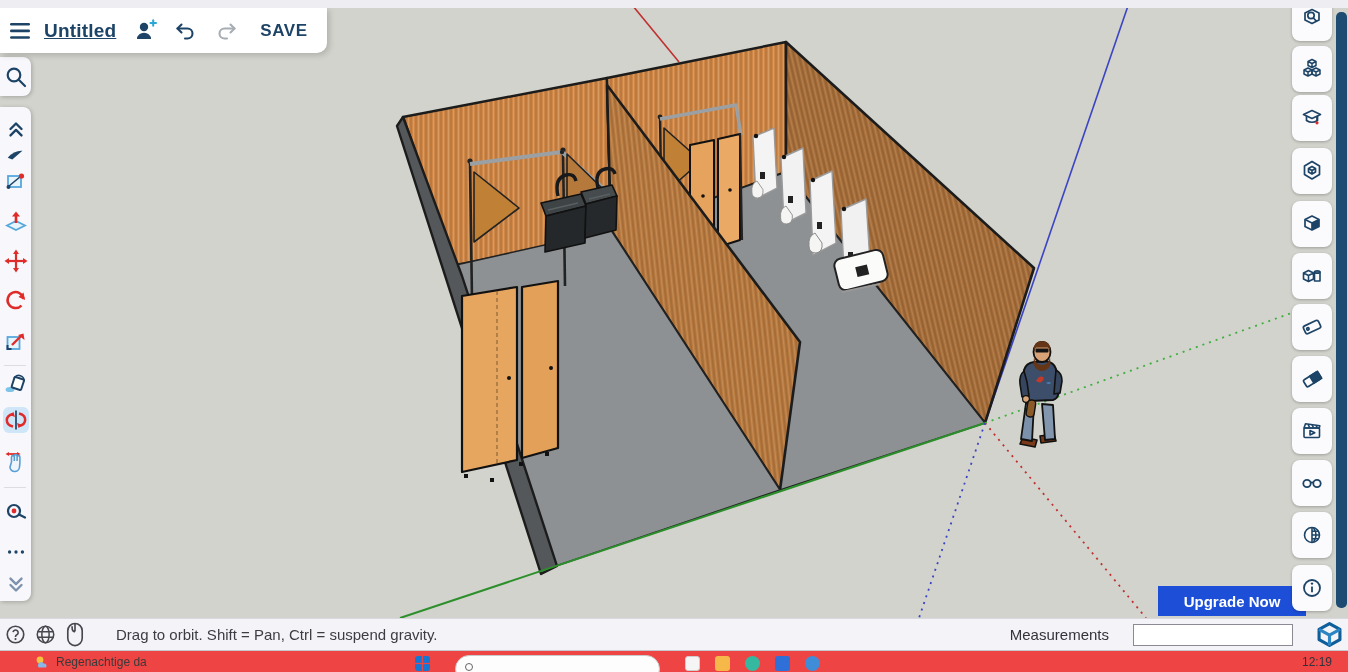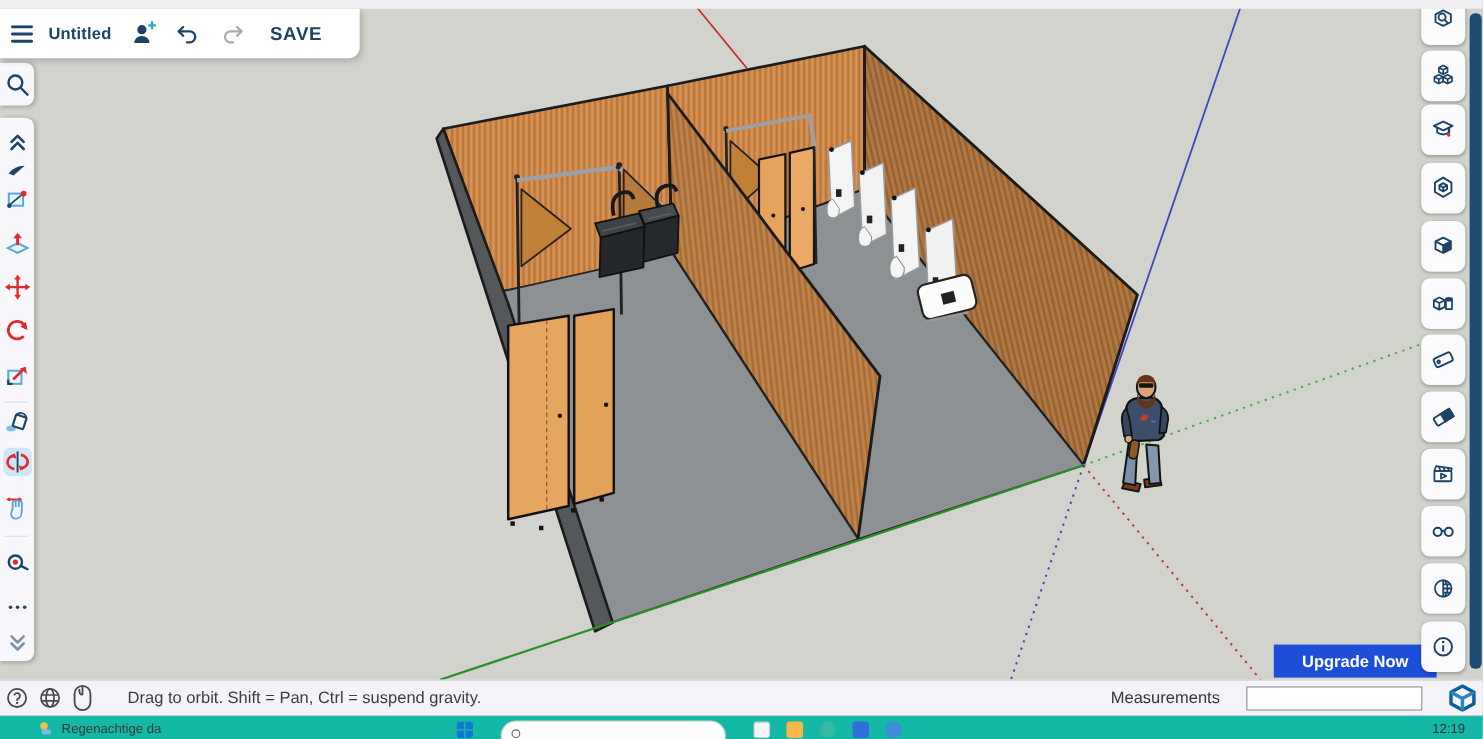--- a/index.html
+++ b/index.html
@@ -9,21 +9,21 @@
   #root { position:relative; width:1348px; height:672px; }
 
   
   #topstrip { left:0; top:0; width:1348px; height:8px; background:#eeedf2; z-index:8; }
 
   
   #topbar { left:0; top:8px; width:327px; height:45px; background:#ffffff;
     border-radius:0 0 10px 0; box-shadow:2px 2px 6px rgba(0,0,0,.18);
     display:flex; align-items:center; gap:0; z-index:6; }
   #topbar .tbtn { width:40px; height:45px; display:flex; align-items:center; justify-content:center; cursor:pointer; }
-  #title { font-size:15px; font-weight:bold; color:#1d4466; padding:0 10px 0 4px; letter-spacing:.2px; }
+  #title { font-size:19px; font-weight:bold; color:#1d4466; padding:0 10px 0 4px; letter-spacing:.2px;text-decoration:underline; }
   #savebtn { font-size:17px; font-weight:bold; color:#1d4466; letter-spacing:.6px; padding:0 14px; cursor:pointer; }
 
   
   #scene { left:0; top:0; width:1348px; height:618px; z-index:1; }
 
   
   .lcard { background:#f8f7fb; box-shadow:1px 1px 4px rgba(0,0,0,.22); z-index:5; }
   #searchcard { left:0; top:57px; width:31px; height:39px; border-radius:0 8px 8px 0;
     display:flex; align-items:center; justify-content:center; }
   #toolcard { left:0; top:107px; width:31px; height:494px; border-radius:0 8px 8px 0; }
@@ -52,21 +52,21 @@
   #statusbar { left:0; top:618px; width:1348px; height:32px; background:#f4f3f7;
     border-top:1px solid #d8d8de; display:flex; align-items:center; z-index:9; }
   .sico { width:30px; display:flex; align-items:center; justify-content:center; }
   #hint { font-size:15px; color:#3c3c44; margin-left:26px; white-space:nowrap; }
   #mwrap { margin-left:auto; display:flex; align-items:center; gap:24px; padding-right:6px; }
   #mlabel { font-size:15px; color:#33333a; }
   #minput { width:160px; height:22px; border:1px solid #8a8a94; background:#ffffff;
     font-size:13px; padding:0 4px; font-family:"Liberation Sans",sans-serif; }
 
   
-  #taskbar { left:0; top:650px; width:1348px; height:22px; background:#14b8a6;
+  #taskbar { left:0; top:650px; width:1348px; height:22px; background:#ef4444;
     border-top:1px solid #c5c9cf; overflow:hidden; z-index:9; }
   #weather { position:absolute; left:34px; top:3px; display:flex; gap:6px; align-items:center;
     font-size:12px; color:#3a3a3a; }
   #tsearch { position:absolute; left:455px; top:4px; width:205px; height:28px;
     border-radius:14px; background:#fdfdfd; border:1px solid #c9c9c9; }
   #tsearch .dot { position:absolute; left:9px; top:7px; width:8px; height:8px;
     border:1.5px solid #666; border-radius:50%; }
   .tico { position:absolute; top:5px; width:15px; height:15px; border-radius:3px; }
   #ttime { position:absolute; right:16px; top:4px; font-size:12px; color:#33333a; }
 </style>

